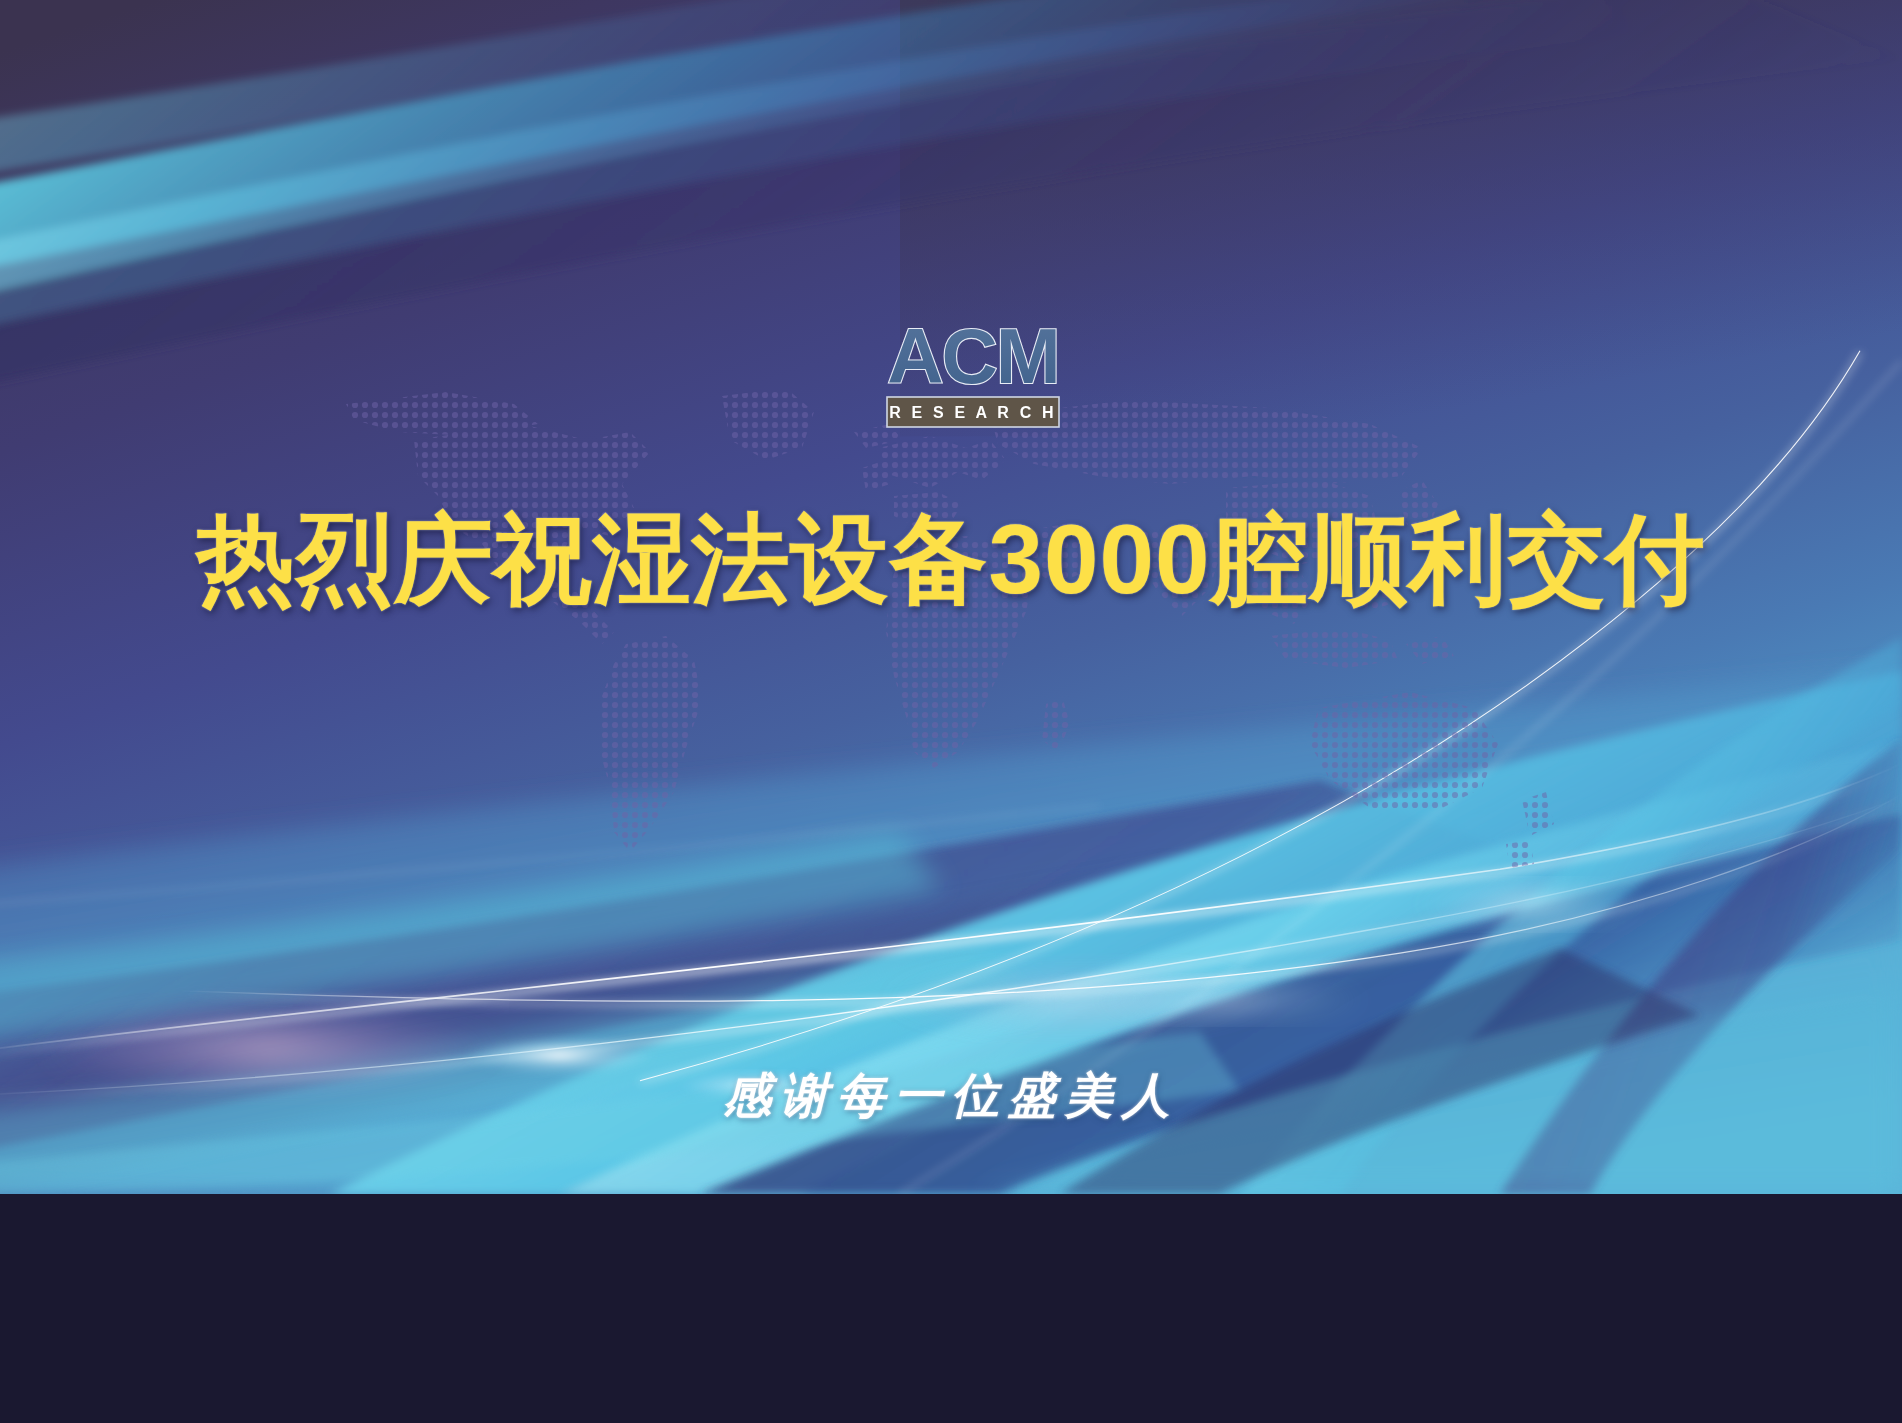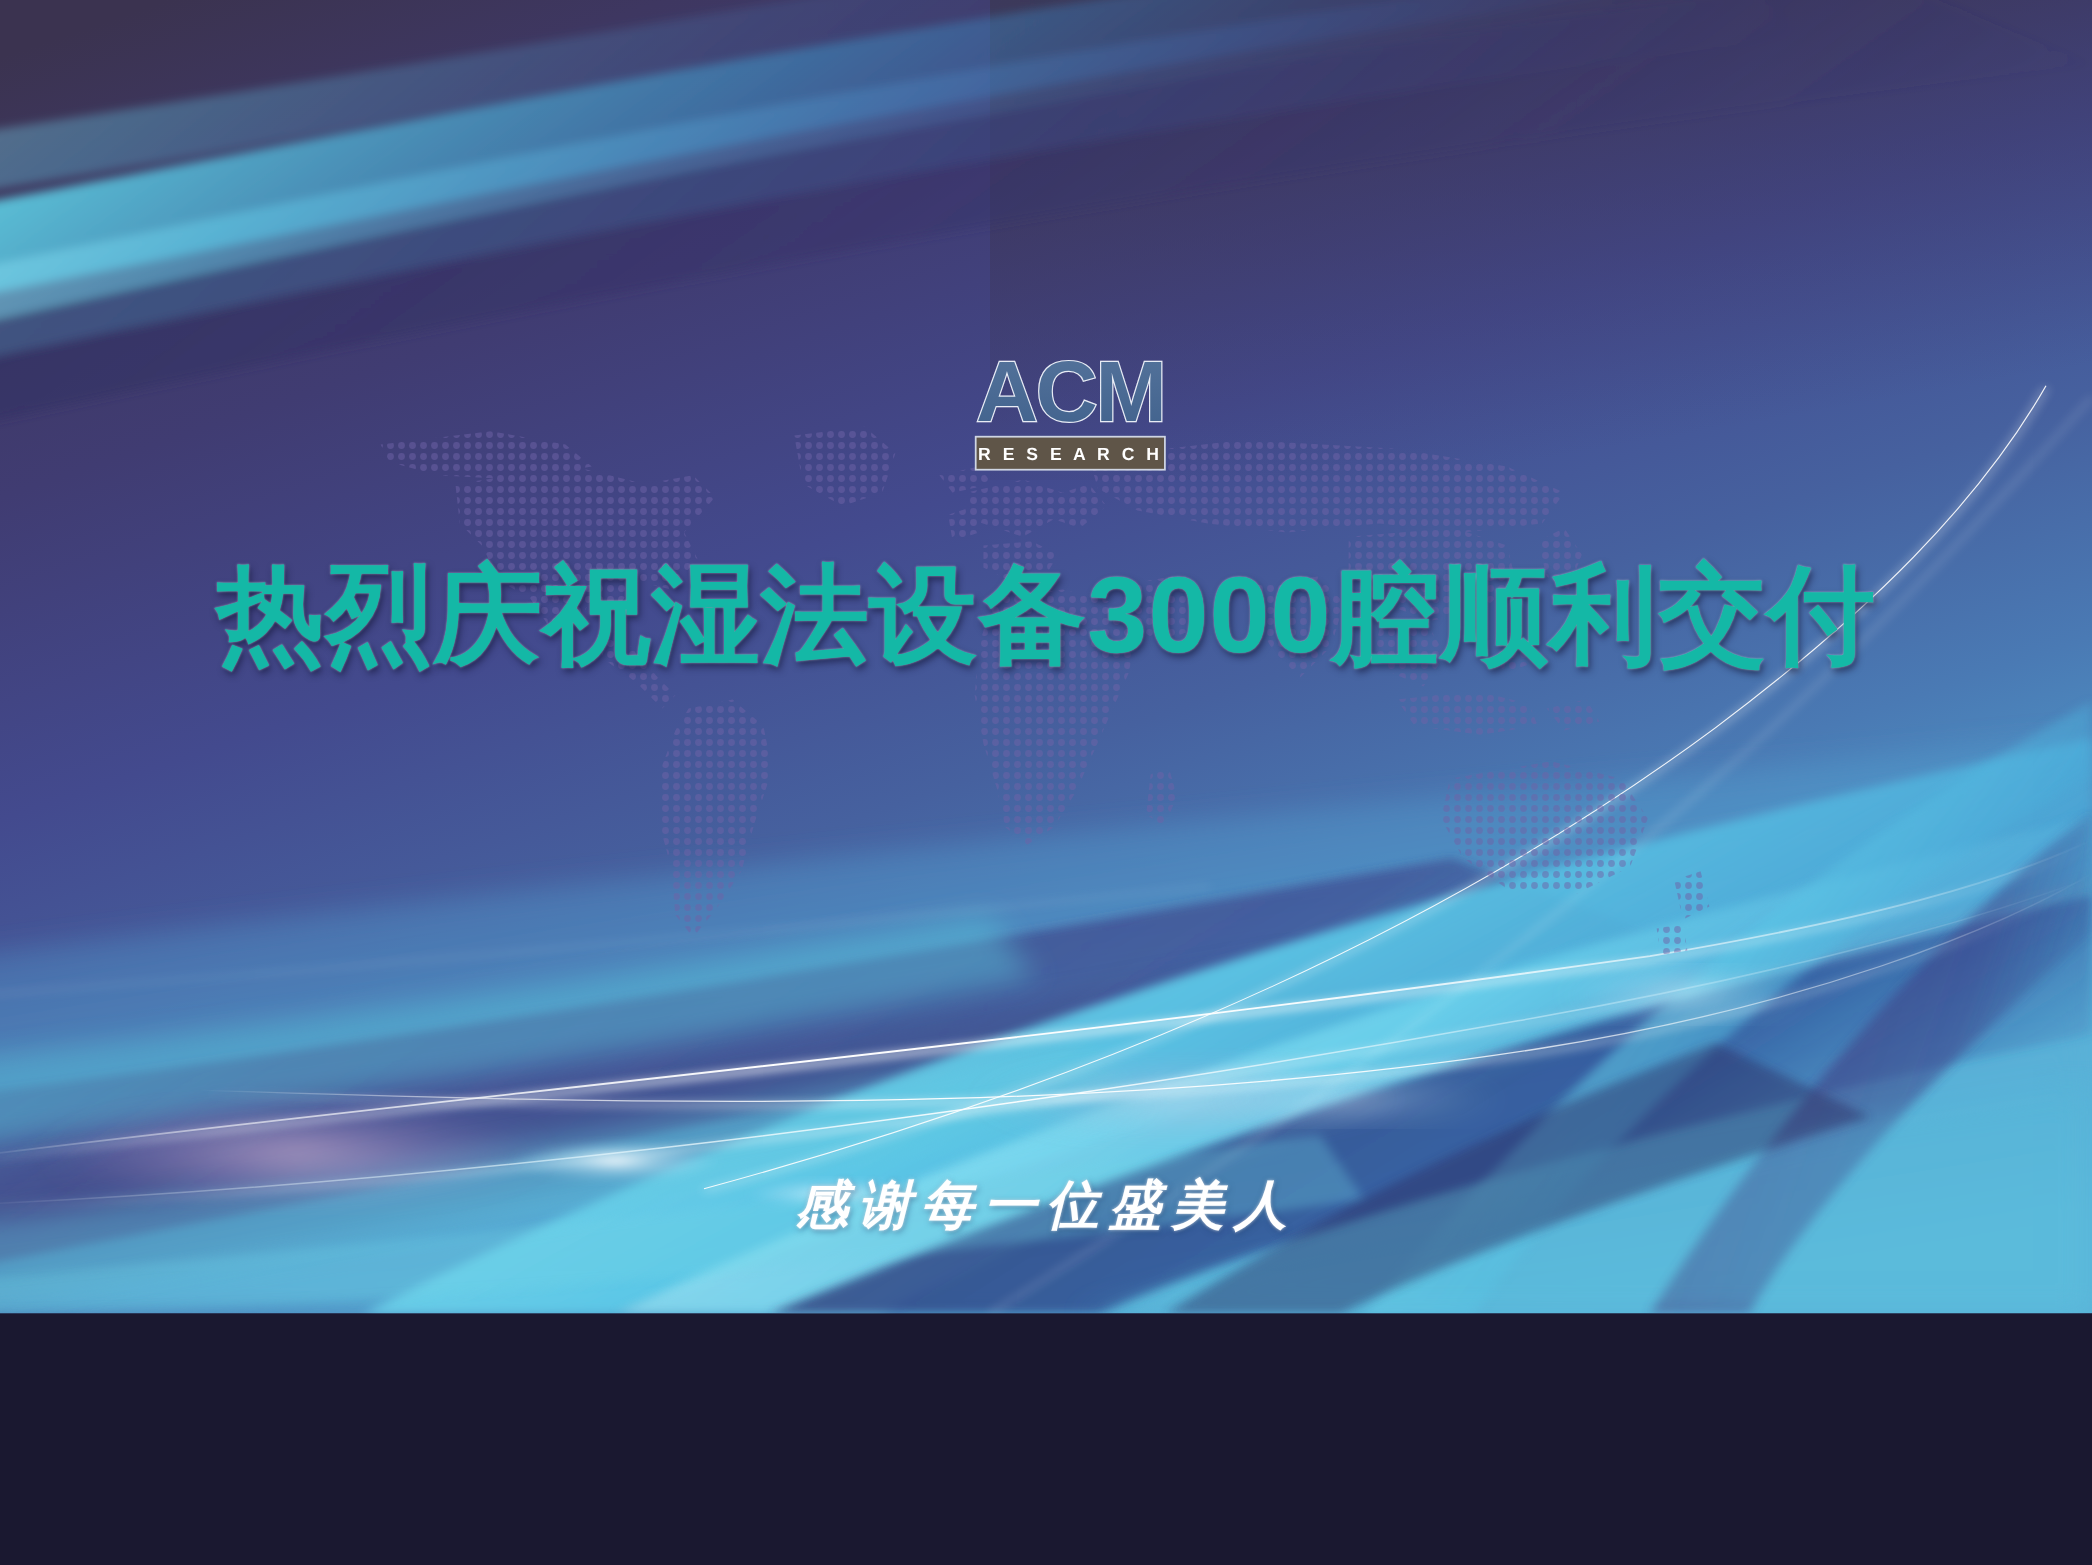--- a/index.html
+++ b/index.html
@@ -50,21 +50,21 @@
   }
   .logo svg { display: block; width: 100%; height: 100%; }
 
   
   .title {
     position: absolute;
     left: 0;
     right: 0;
     top: 505px;
     text-align: center;
-    color: #14b8a6;
+    color: #fde047;
     font-size: 98px;
     font-weight: 700;
     letter-spacing: 1px;
     line-height: 1.12;
     white-space: nowrap;
     text-shadow:
       0 0 2px rgba(255,255,255,0.55),
       2px 3px 7px rgba(16,18,52,0.60);
   }
 

